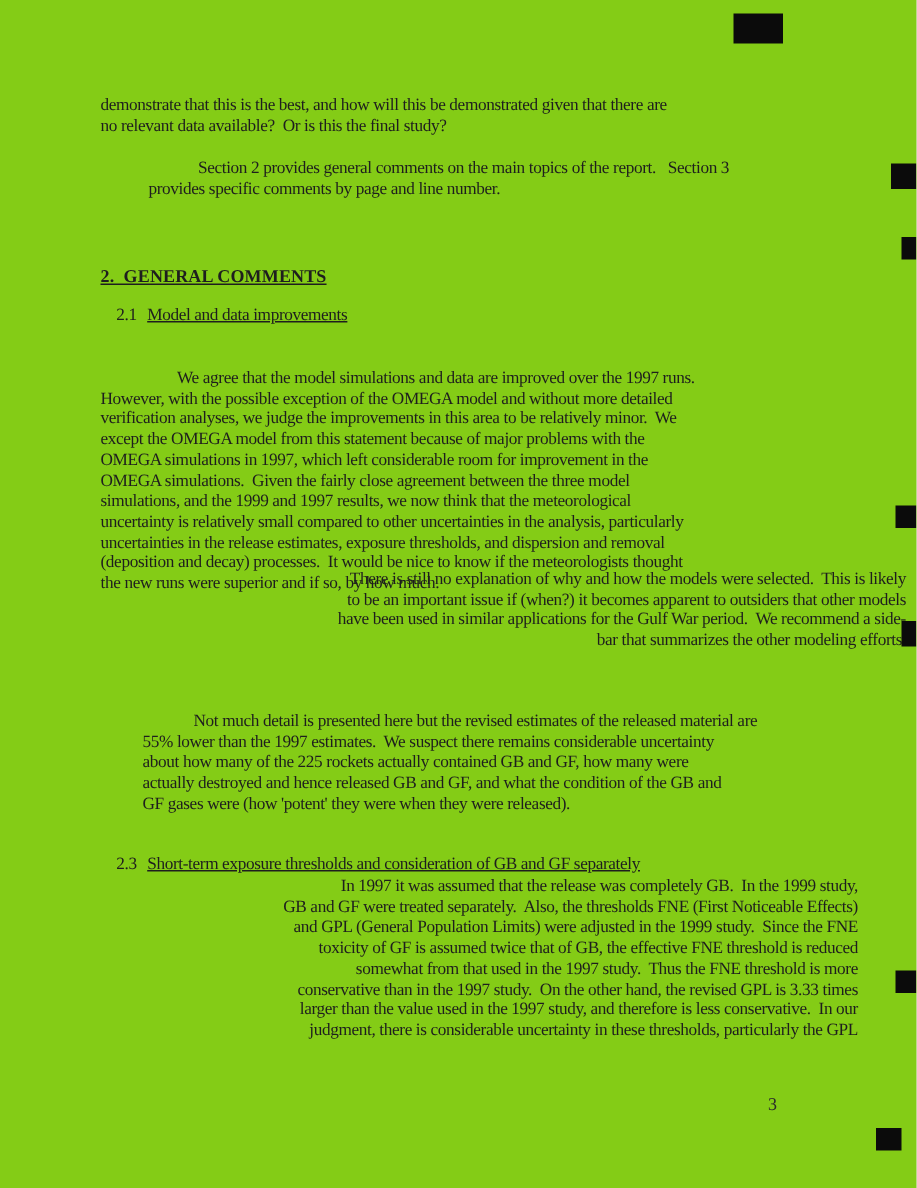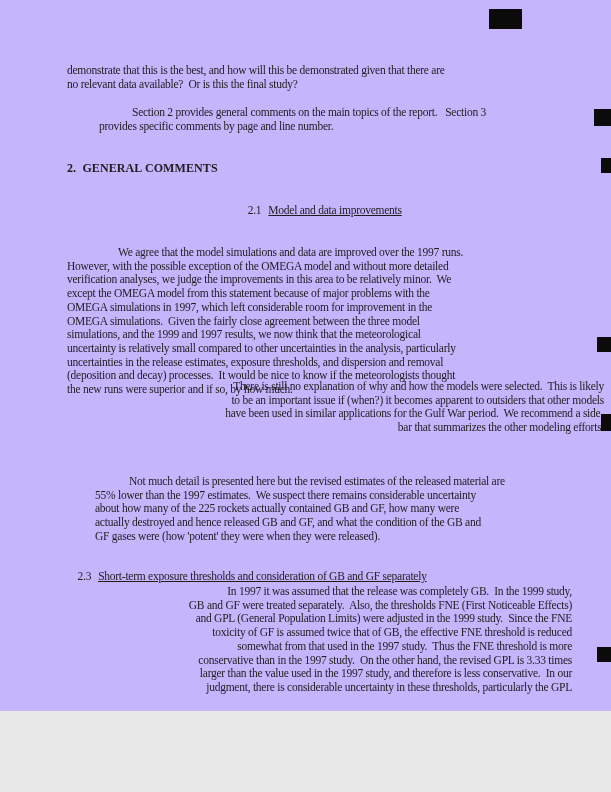--- a/index.html
+++ b/index.html
@@ -3,23 +3,23 @@
 <meta charset="utf-8">
 <style>
   html, body {
     margin: 0;
     padding: 0;
     background: #e8e8e8;
   }
   .page {
     position: relative;
     width: 611px;
-    height: 711px;
+    height: 792px;
     margin: 0 auto;
-    background: #c4b5fd;
+    background: #84cc16;
     overflow: hidden;
     font-family: "Liberation Serif", "DejaVu Serif", serif;
     color: #1e1e1e;
   }
   .tblock {
     position: absolute;
     left: 67px;
     width: 505px;
     font-size: 11.5px;
     line-height: 13.7px;
@@ -37,22 +37,22 @@
     letter-spacing: 0.1px;
   }
   .subhead .num {
     margin-right: 7px;
   }
   .subhead .title {
     text-decoration: underline;
   }
   .pos-p1  { top: 64px; }
   .pos-p2  { top: 106px; }
-  .pos-h2  { top: 162px; }
-  .pos-s21 { top: 190px; text-align: center; }
+  .pos-h2  { top: 178px; text-decoration: underline; }
+  .pos-s21 { top: 190px; }
   .pos-p3  { top: 218px; }
   .pos-p4  { top: 380px; text-align: right; }
   .pos-s22 { top: 450px; }
   .pos-p5  { top: 475px; }
   .pos-s23 { top: 556px; }
   .pos-p6  { top: 585px; text-align: right; }
   .page-number {
     position: absolute;
     left: 512px;
     top: 729px;

